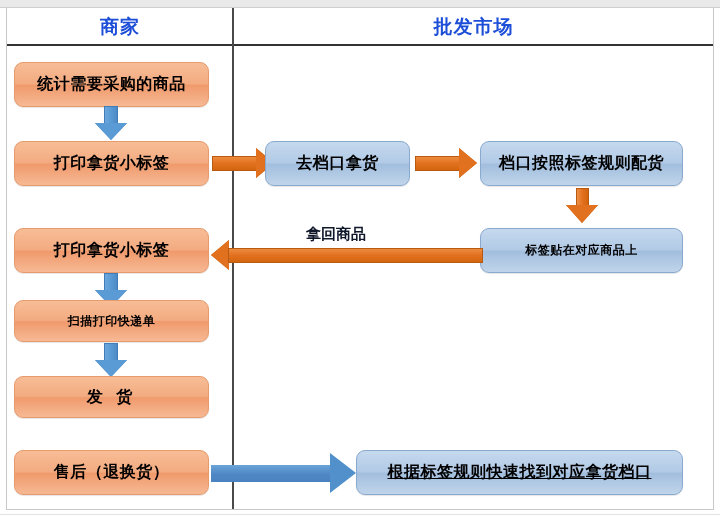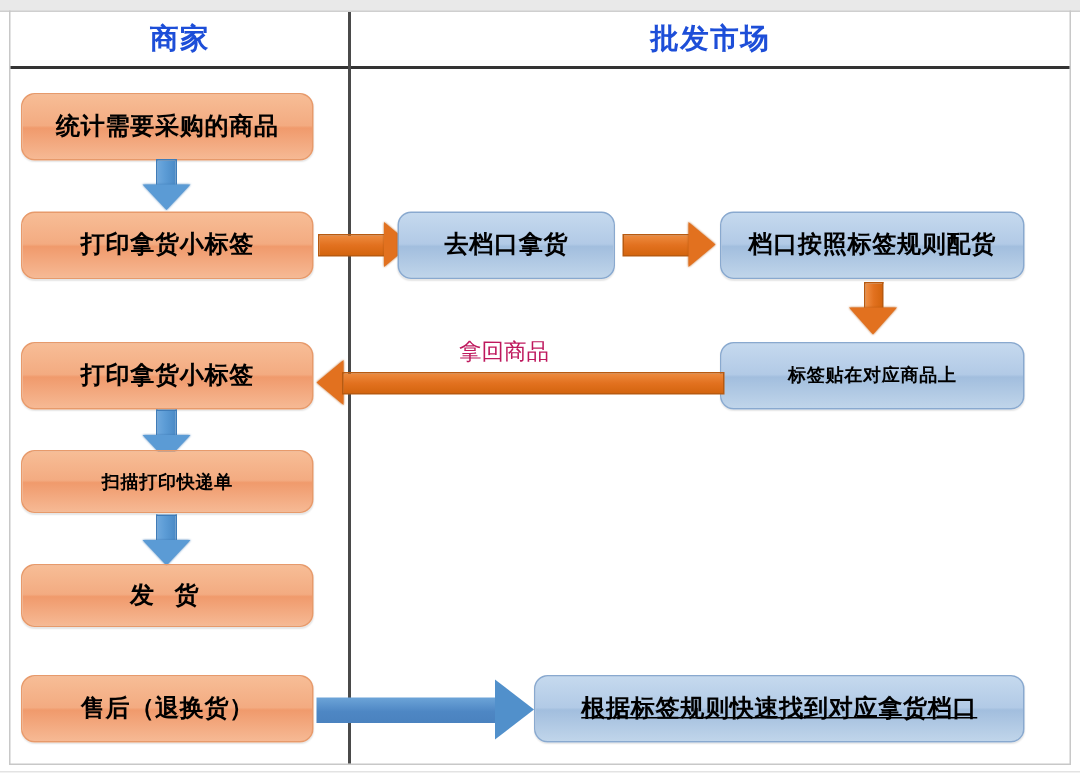--- a/index.html
+++ b/index.html
@@ -137,22 +137,22 @@
     box-sizing:border-box;
   }
   .arrow-right-blue .head{
     position:absolute;top:0;width:0;height:0;
     border-top:20px solid transparent;border-bottom:20px solid transparent;
     border-left:26px solid #5190cb;
   }
 
   
   .edge-label{
-    position:absolute;font-size:15px;color:#be185d;white-space:nowrap;
-    font-weight:normal;
+    position:absolute;font-size:15px;color:#0f172a;white-space:nowrap;
+    font-weight:bold;
   }
 </style>
 </head>
 <body>
 
 <div id="canvas">
 
   <div class="frame-top-band"></div>
   <div class="frame-left"></div>
   <div class="frame-right"></div>

